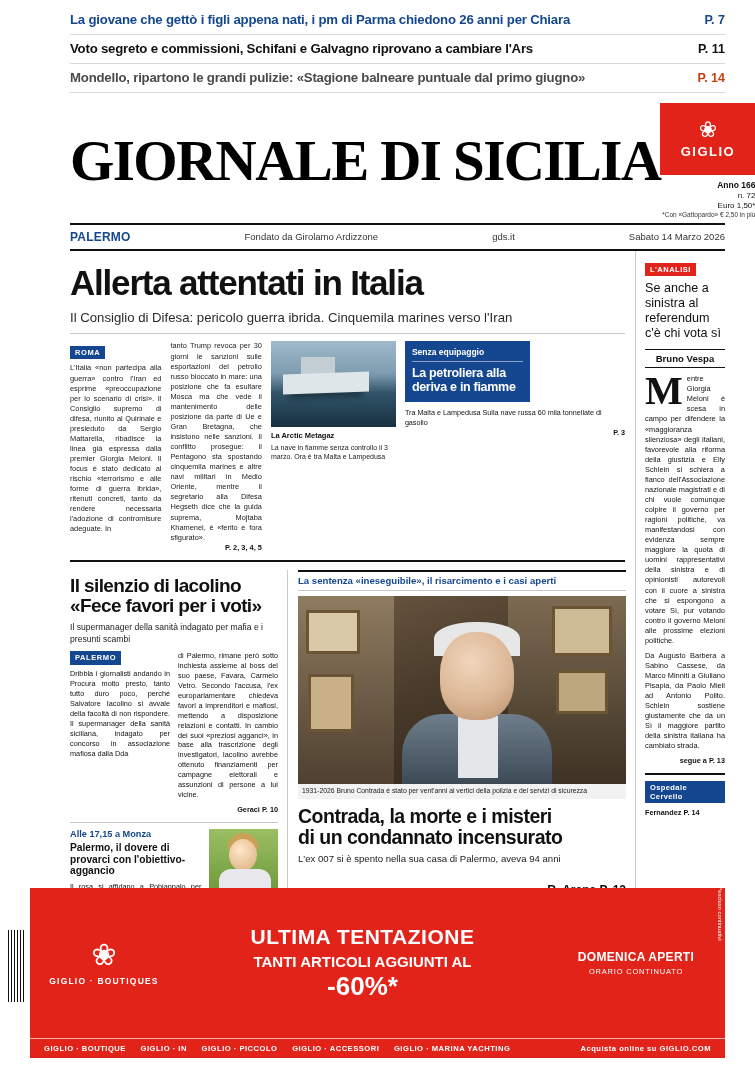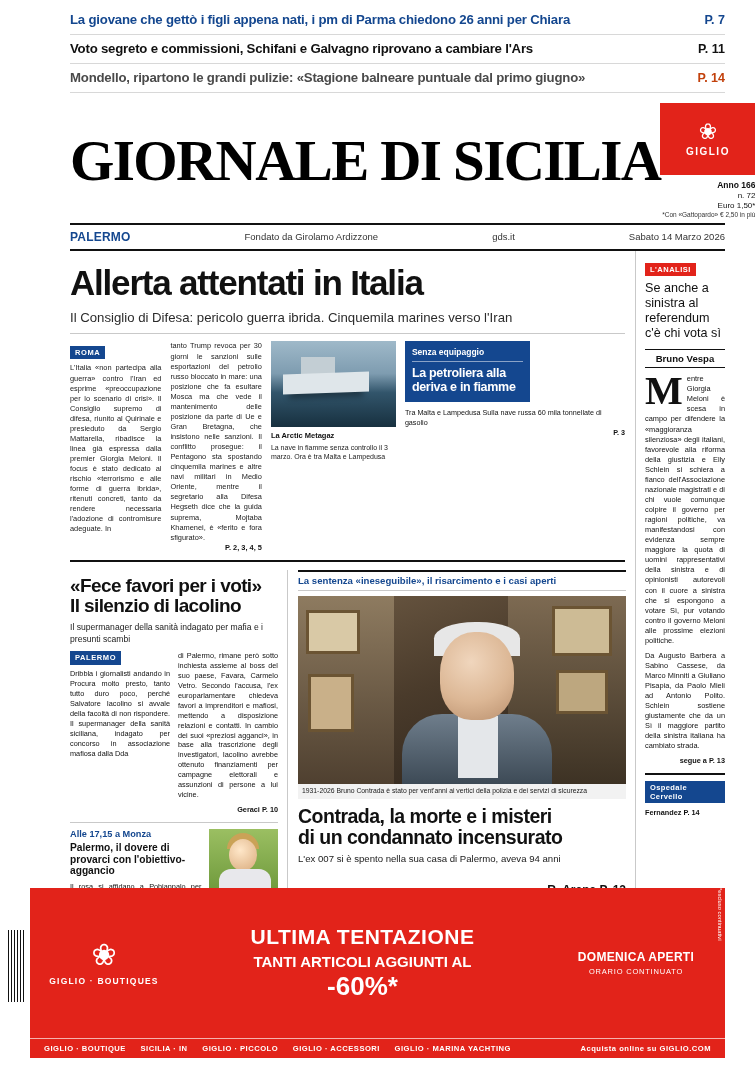--- a/index.html
+++ b/index.html
@@ -44,21 +44,21 @@
     color: #000;
     white-space: nowrap;
   }
   .masthead-right { display: flex; flex-direction: column; align-items: flex-end; }
   .giglio-box {
     width: 95px; height: 72px; background: #e2231a;
     display: flex; flex-direction: column; align-items: center; justify-content: center;
     color: #fff;
   }
   .giglio-mark { font-size: 22px; line-height: 1; margin-bottom: 3px; }
-  .giglio-word { font-size: 10px; letter-spacing: 1.5px; font-weight: bold; }
+  .giglio-word { font-size: 13px; letter-spacing: 1.5px; font-weight: bold; }
   .anno-block { text-align: right; margin-top: 5px; line-height: 1.25; }
   .anno-1 { font-size: 8.5px; font-weight: bold; }
   .anno-2 { font-size: 8px; }
   .anno-3 { font-size: 8px; }
   .anno-4 { font-size: 6.5px; color: #333; }
 
   
   .infobar {
     margin: 4px 30px 0 30px;
     border-top: 2px solid #111; border-bottom: 2px solid #111;
@@ -319,22 +319,22 @@
             <div class="pg">P. 3</div>
           </div>
         </div>
       </div>
 
       <div class="hr-thick"></div>
 
       <div class="block2">
         <div class="b2-left">
           <div class="h2-title">
+            <div>Il silenzio di Iacolino</div>
             <div>«Fece favori per i voti»</div>
-            <div>Il silenzio di Iacolino</div>
           </div>
           <div class="h2-sub">Il supermanager della sanità indagato per mafia e i presunti scambi</div>
           <div class="two-col">
             <div class="col">
               <div class="kicker">PALERMO</div>
               <p>Dribbla i giornalisti andando in Procura molto presto, tanto tutto duro poco, perché Salvatore Iacolino si avvale della facoltà di non rispondere. Il supermanager della sanità siciliana, indagato per concorso in associazione mafiosa dalla Dda</p>
             </div>
             <div class="col">
               <p>di Palermo, rimane però sotto inchiesta assieme al boss del suo paese, Favara, Carmelo Vetro. Secondo l'accusa, l'ex europarlamentare chiedeva favori a imprenditori e mafiosi, mettendo a disposizione relazioni e contatti. In cambio dei suoi «preziosi agganci», in base alla trascrizione degli investigatori, Iacolino avrebbe ottenuto finanziamenti per campagne elettorali e assunzioni di persone a lui vicine.</p>
               <div class="byline">Geraci  P. 10</div>
@@ -414,21 +414,21 @@
       </div>
       <div class="ad-right">
         <div class="ad-r1">DOMENICA APERTI</div>
         <div class="ad-r2">ORARIO CONTINUATO</div>
       </div>
       <div class="ad-vert">*escluso continuativi</div>
     </div>
     <div class="ad-bottom">
       <div class="ad-brands">
         <span>GIGLIO · BOUTIQUE</span>
-        <span>SICILIA · IN</span>
+        <span>GIGLIO · IN</span>
         <span>GIGLIO · PICCOLO</span>
         <span>GIGLIO · ACCESSORI</span>
         <span>GIGLIO · MARINA YACHTING</span>
       </div>
       <div>Acquista online su GIGLIO.COM</div>
     </div>
   </div>
 
   <div class="barcode"></div>
 </div>

